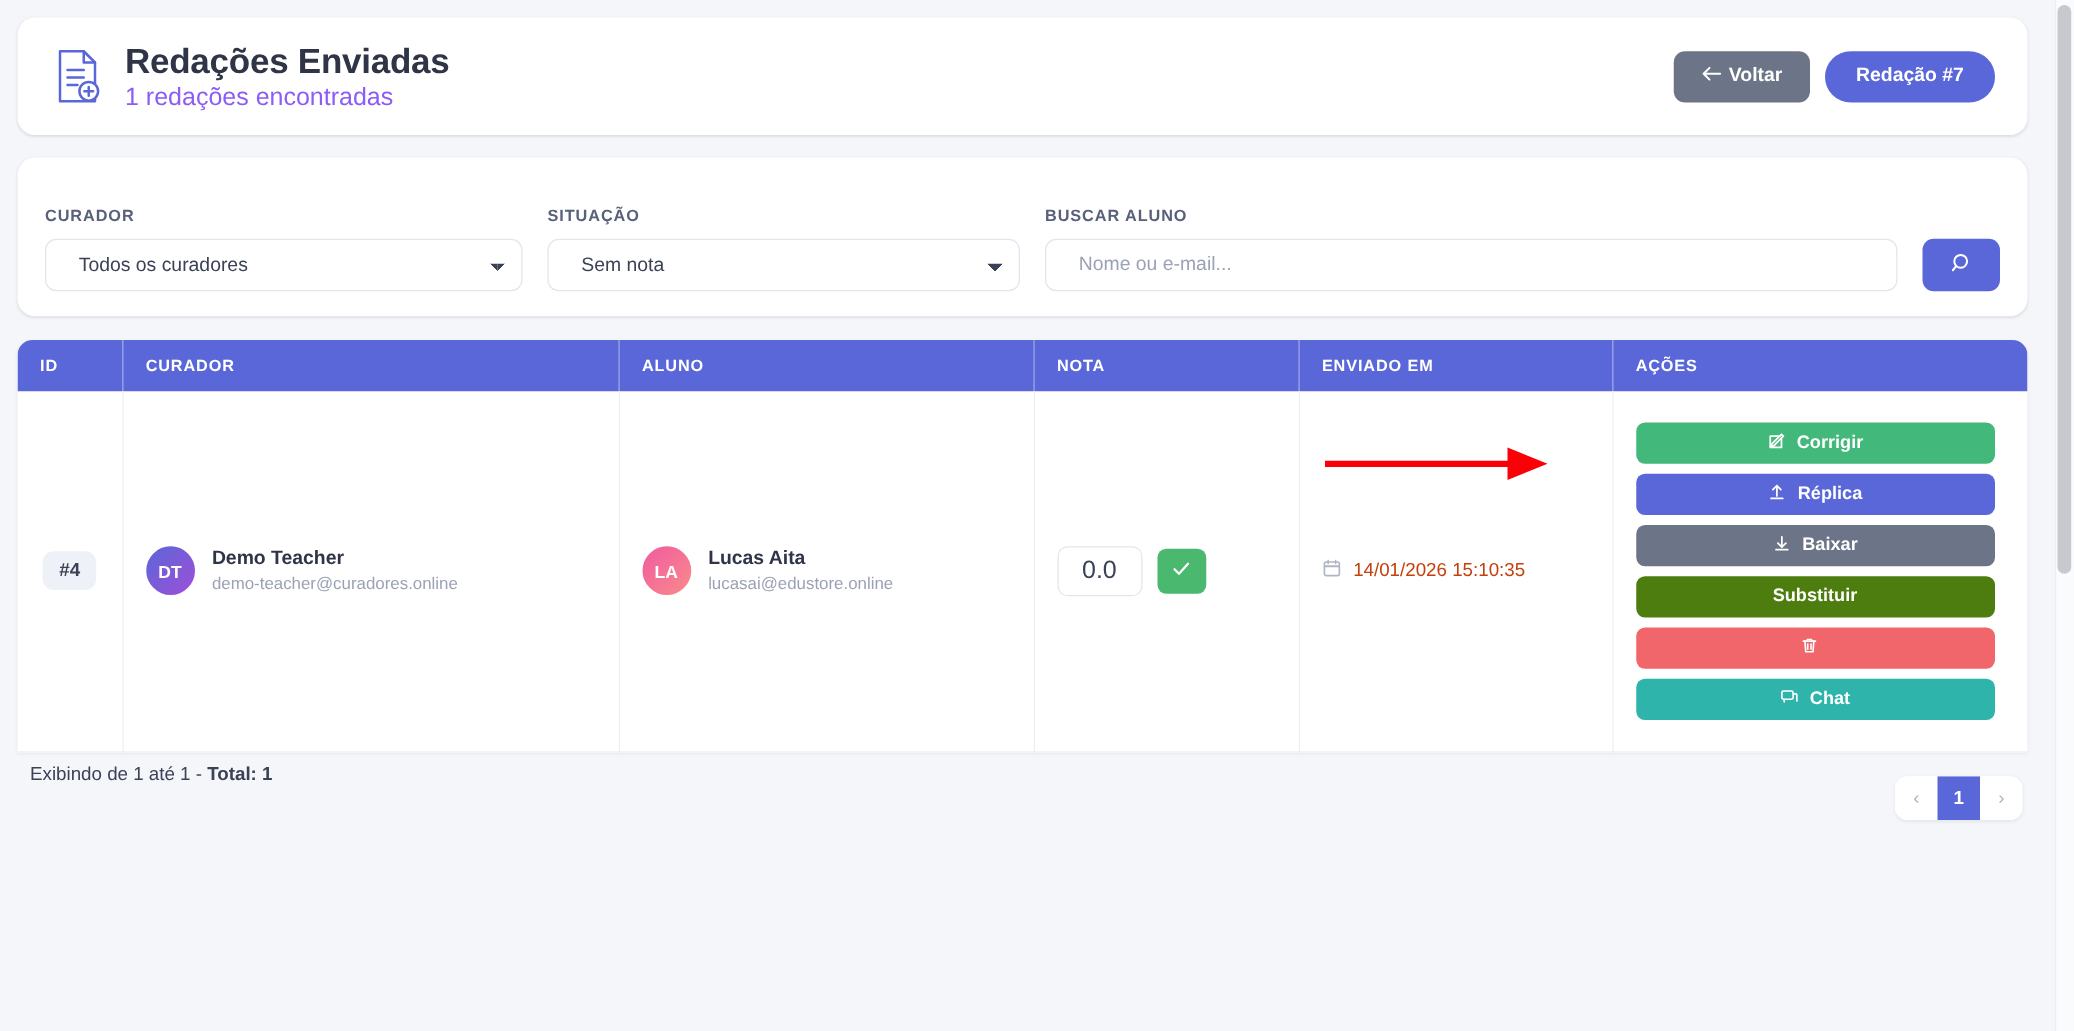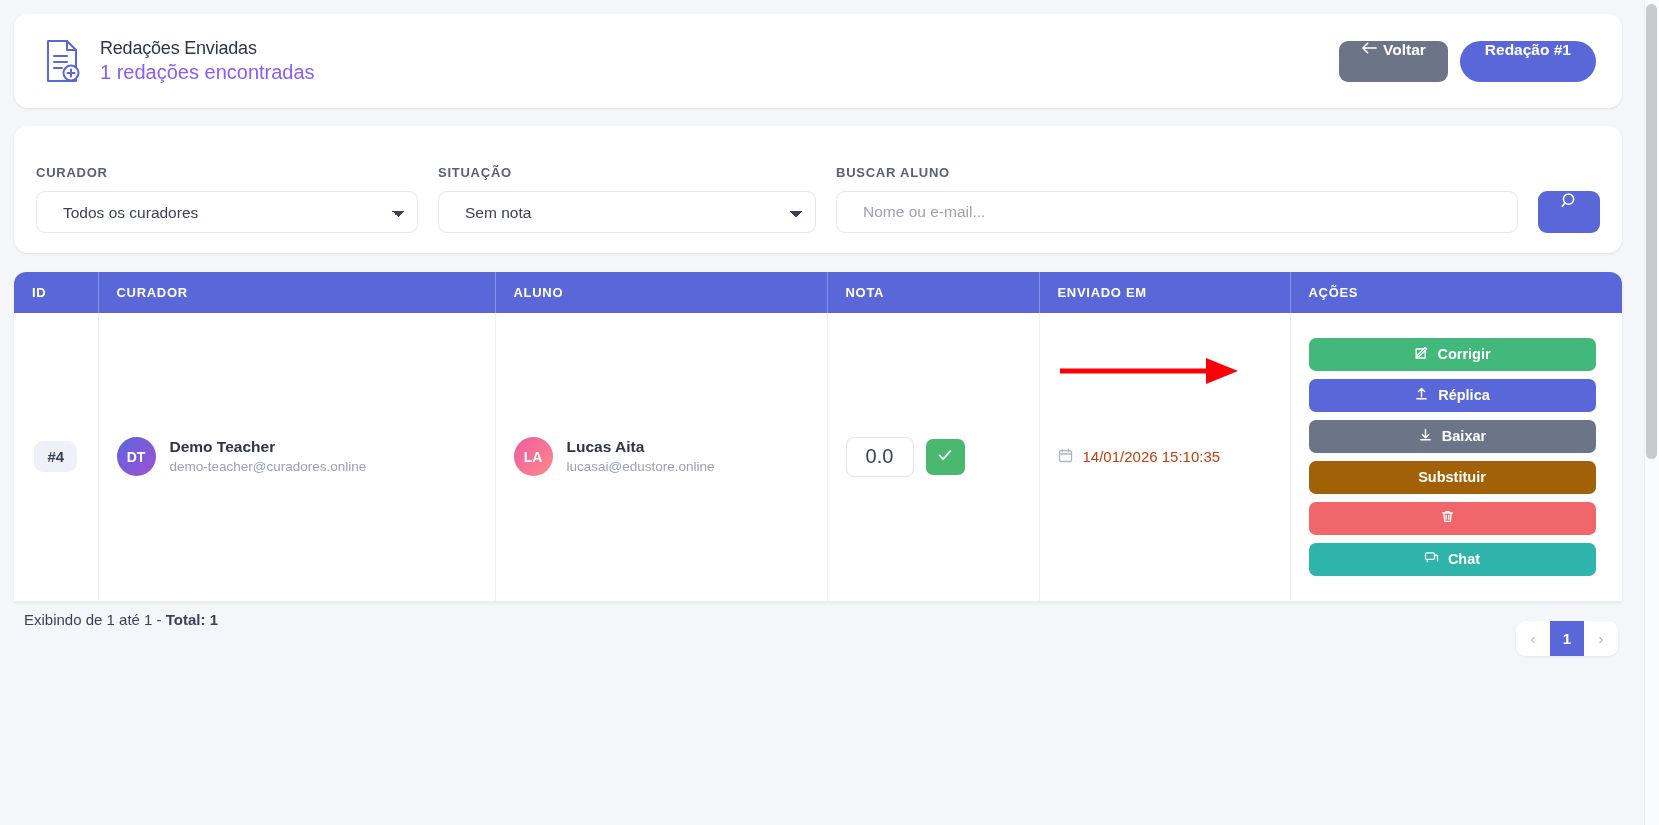--- a/index.html
+++ b/index.html
@@ -40,29 +40,29 @@
   .header-card {
     height: 94px;
     display: flex; align-items: center;
     padding: 0 26px 0 26px;
     margin-bottom: 18px;
   }
   .header-left { display: flex; align-items: center; gap: 18px; flex: 1; }
   .doc-icon { width: 42px; height: 46px; display: block; flex: none; }
   .title-block { display: flex; flex-direction: column; gap: 2px; }
   .page-title {
-    font-size: 18px; font-weight: 400; color: #2f3547; letter-spacing: -0.2px;
+    font-size: 28px; font-weight: 700; color: #2f3547; letter-spacing: -0.2px;
   }
   .page-sub { font-size: 20px; color: #8b5cf6; }
   .header-actions { display: flex; align-items: center; gap: 12px; }
 
   .btn {
     border: none; outline: none; cursor: pointer;
     font-family: "Liberation Sans", sans-serif;
-    display: inline-flex; justify-content: center;
+    display: inline-flex; align-items: center; justify-content: center;
     gap: 5px; color: #fff;
   }
   .btn-back {
     background: #6c7587; border-radius: 9px;
     height: 41px; padding: 0 22px;
     font-size: 15.5px; font-weight: 600;
   }
   .btn-redacao {
     background: #5a67d8; border-radius: 21px;
     height: 41px; padding: 0 25px;
@@ -232,21 +232,21 @@
     <div class="header-actions">
       <button class="btn btn-back">
         <span>
           <svg viewBox="0 0 18 14" width="17" height="14" fill="none" stroke="#ffffff" stroke-width="1.7" stroke-linecap="round" stroke-linejoin="round">
             <path d="M16 7H2M7 2L2 7l5 5"></path>
           </svg>
         </span>
         <span>Voltar</span>
       </button>
       <button class="btn btn-redacao">
-        <span>Redação #1</span>
+        <span>Redação #7</span>
       </button>
     </div>
   </div>
 
   <div class="card filters-card">
     <div class="field field-curador">
       <label class="field-label">CURADOR</label>
       <select class="control">
         <option>Todos os curadores</option>
       </select>
@@ -368,21 +368,21 @@
               <button class="act" style="background:#6c7587">
                 <span>
                   <svg viewBox="0 0 16 16" width="15" height="15" fill="none" stroke="#fff" stroke-width="1.5" stroke-linecap="round" stroke-linejoin="round">
                     <path d="M8 2.6v8.9M4.6 8.1L8 11.5l3.4-3.4"></path>
                     <path d="M3 13.6h10"></path>
                   </svg>
                 </span>
                 <span>Baixar</span>
               </button>
 
-              <button class="act" style="background:#a16207">
+              <button class="act" style="background:#4d7c0f">
                 <span>Substituir</span>
               </button>
 
               <button class="act" style="background:#f1666b">
                 <span>
                   <svg viewBox="0 0 16 16" width="15" height="15" fill="none" stroke="#fff" stroke-width="1.4" stroke-linecap="round" stroke-linejoin="round">
                     <path d="M2.8 4.2h10.4"></path>
                     <path d="M6.2 4.2V2.8h3.6v1.4"></path>
                     <path d="M4.2 4.2l.7 9h6.2l.7-9"></path>
                     <path d="M6.6 6.6v4.4M9.4 6.6v4.4"></path>

